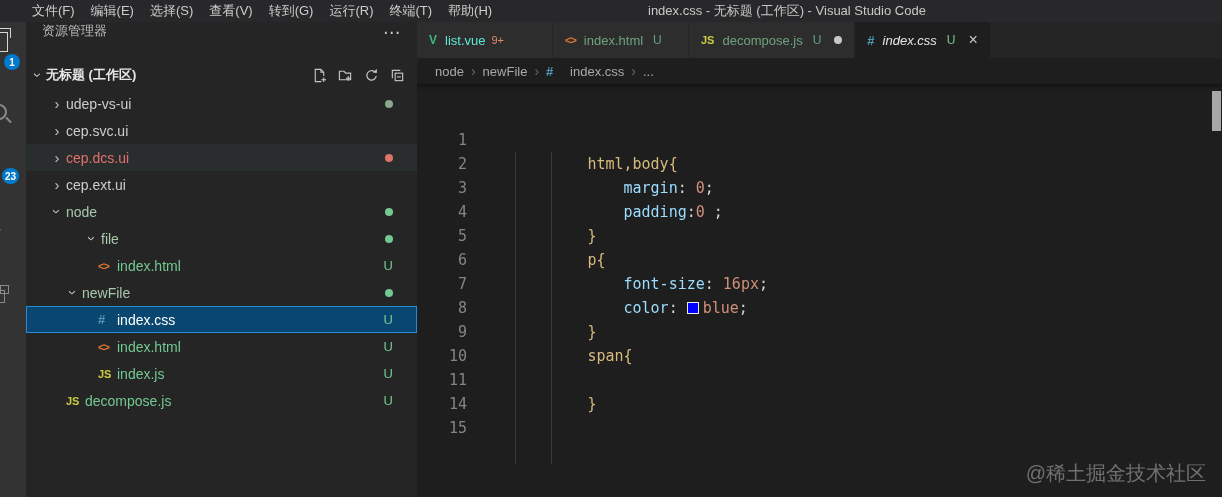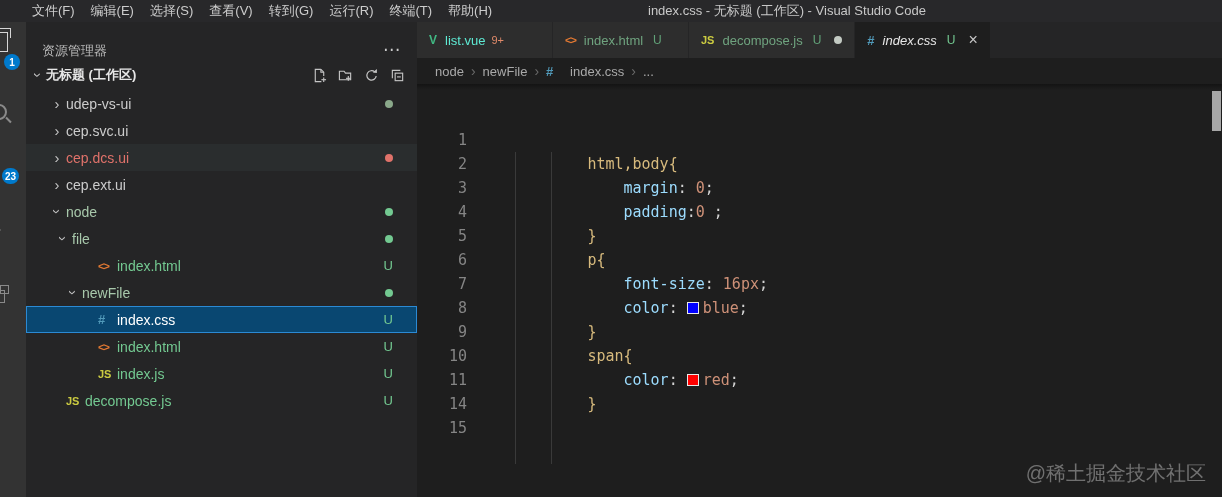--- a/index.html
+++ b/index.html
@@ -26,21 +26,21 @@
   .ab-files::after{content:"";position:absolute;left:4px;top:-5px;width:12px;height:9px;border:1.5px solid #d6d6d6;border-bottom:none}
   .ab-search{position:absolute;top:82px;left:-9px;width:16px;height:16px;border:2px solid #8a8a8a;border-radius:50%}
   .ab-search::after{content:"";position:absolute;left:12px;top:13px;width:7px;height:2px;background:#8a8a8a;transform:rotate(45deg)}
   .ab-run{position:absolute;top:200px;left:-9px;width:0;height:0;border-left:10px solid #8a8a8a;
     border-top:8px solid transparent;border-bottom:8px solid transparent}
   .ab-ext{position:absolute;top:268px;left:-8px;width:13px;height:13px;border:1.5px solid #8a8a8a}
   .ab-ext::after{content:"";position:absolute;left:7px;top:-6px;width:7px;height:7px;border:1.5px solid #8a8a8a}
 
   
   .sidebar{flex:0 0 391px;width:391px;background:#252526;display:flex;flex-direction:column;min-height:0}
-  .sidebar-title{flex:0 0 38px;display:flex;align-items:flex-end;padding:0 16px;font-size:13px;color:#bbbbbb}
+  .sidebar-title{flex:0 0 38px;display:flex;align-items:flex-start;padding:0 16px;font-size:13px;color:#bbbbbb}
   .sidebar-title .more{margin-left:auto;font-size:17px;color:#cccccc;cursor:pointer;letter-spacing:1px}
   .section-header{flex:0 0 30px;display:flex;align-items:center;font-size:13px;font-weight:bold;
     color:#e7e7e7;padding:0 10px 0 4px;cursor:pointer}
   .section-chevron{display:inline-block;width:16px;text-align:center;transform:rotate(90deg);
     font-weight:normal;font-size:14px;color:#cccccc}
   .section-actions{margin-left:auto;display:flex;gap:7px;align-items:center}
   .icon-btn{width:19px;height:19px;display:flex;align-items:center;justify-content:center;cursor:pointer}
 
   .tree{position:relative}
   .row{height:27px;display:flex;align-items:center;font-size:14px;padding-right:24px;position:relative;cursor:pointer}
@@ -198,21 +198,21 @@
             <span class="label">cep.ext.ui</span>
             <span class="right"></span>
           </div>
           <div class="row" style="padding-left: 22px;">
             <span class="twisty chevron-expanded">›</span>
             <span class="label" style="color: rgb(168, 200, 171);">node</span>
             <span class="right">
               <span class="dot" style="background: rgb(115, 201, 145);"></span>
             </span>
           </div>
-          <div class="row" style="padding-left: 28px;">
+          <div class="row" style="padding-left: 57px;">
             <span class="twisty chevron-expanded">›</span>
             <span class="label" style="color: rgb(168, 200, 171);">file</span>
             <span class="right">
               <span class="dot" style="background: rgb(115, 201, 145);"></span>
             </span>
           </div>
           <div class="row" style="padding-left: 54px;">
             <span class="twisty"></span>
             <span class="ficon ficon-html">&lt;&gt;</span>
             <span class="label" style="color: rgb(115, 201, 145);">index.html</span>
@@ -346,21 +346,20 @@
             <div class="code-line">
               <span class="ln">9</span>
               <span class="lc">            <span class="tok-sel">}</span></span>
             </div>
             <div class="code-line">
               <span class="ln">10</span>
               <span class="lc">            <span class="tok-sel">span{</span></span>
             </div>
             <div class="code-line">
               <span class="ln">11</span>
-              <span class="lc">                <span class="tok-prop">color</span><span class="tok-punct">: </span><span class="swatch" style="background: rgb(255, 0, 0);"></span><span class="tok-val">red</span><span class="tok-punct">;</span></span>
             </div>
             <div class="code-line">
               <span class="ln">14</span>
               <span class="lc">            <span class="tok-sel">}</span></span>
             </div>
             <div class="code-line">
               <span class="ln">15</span>
               <span class="lc"></span>
             </div>
           </div>

